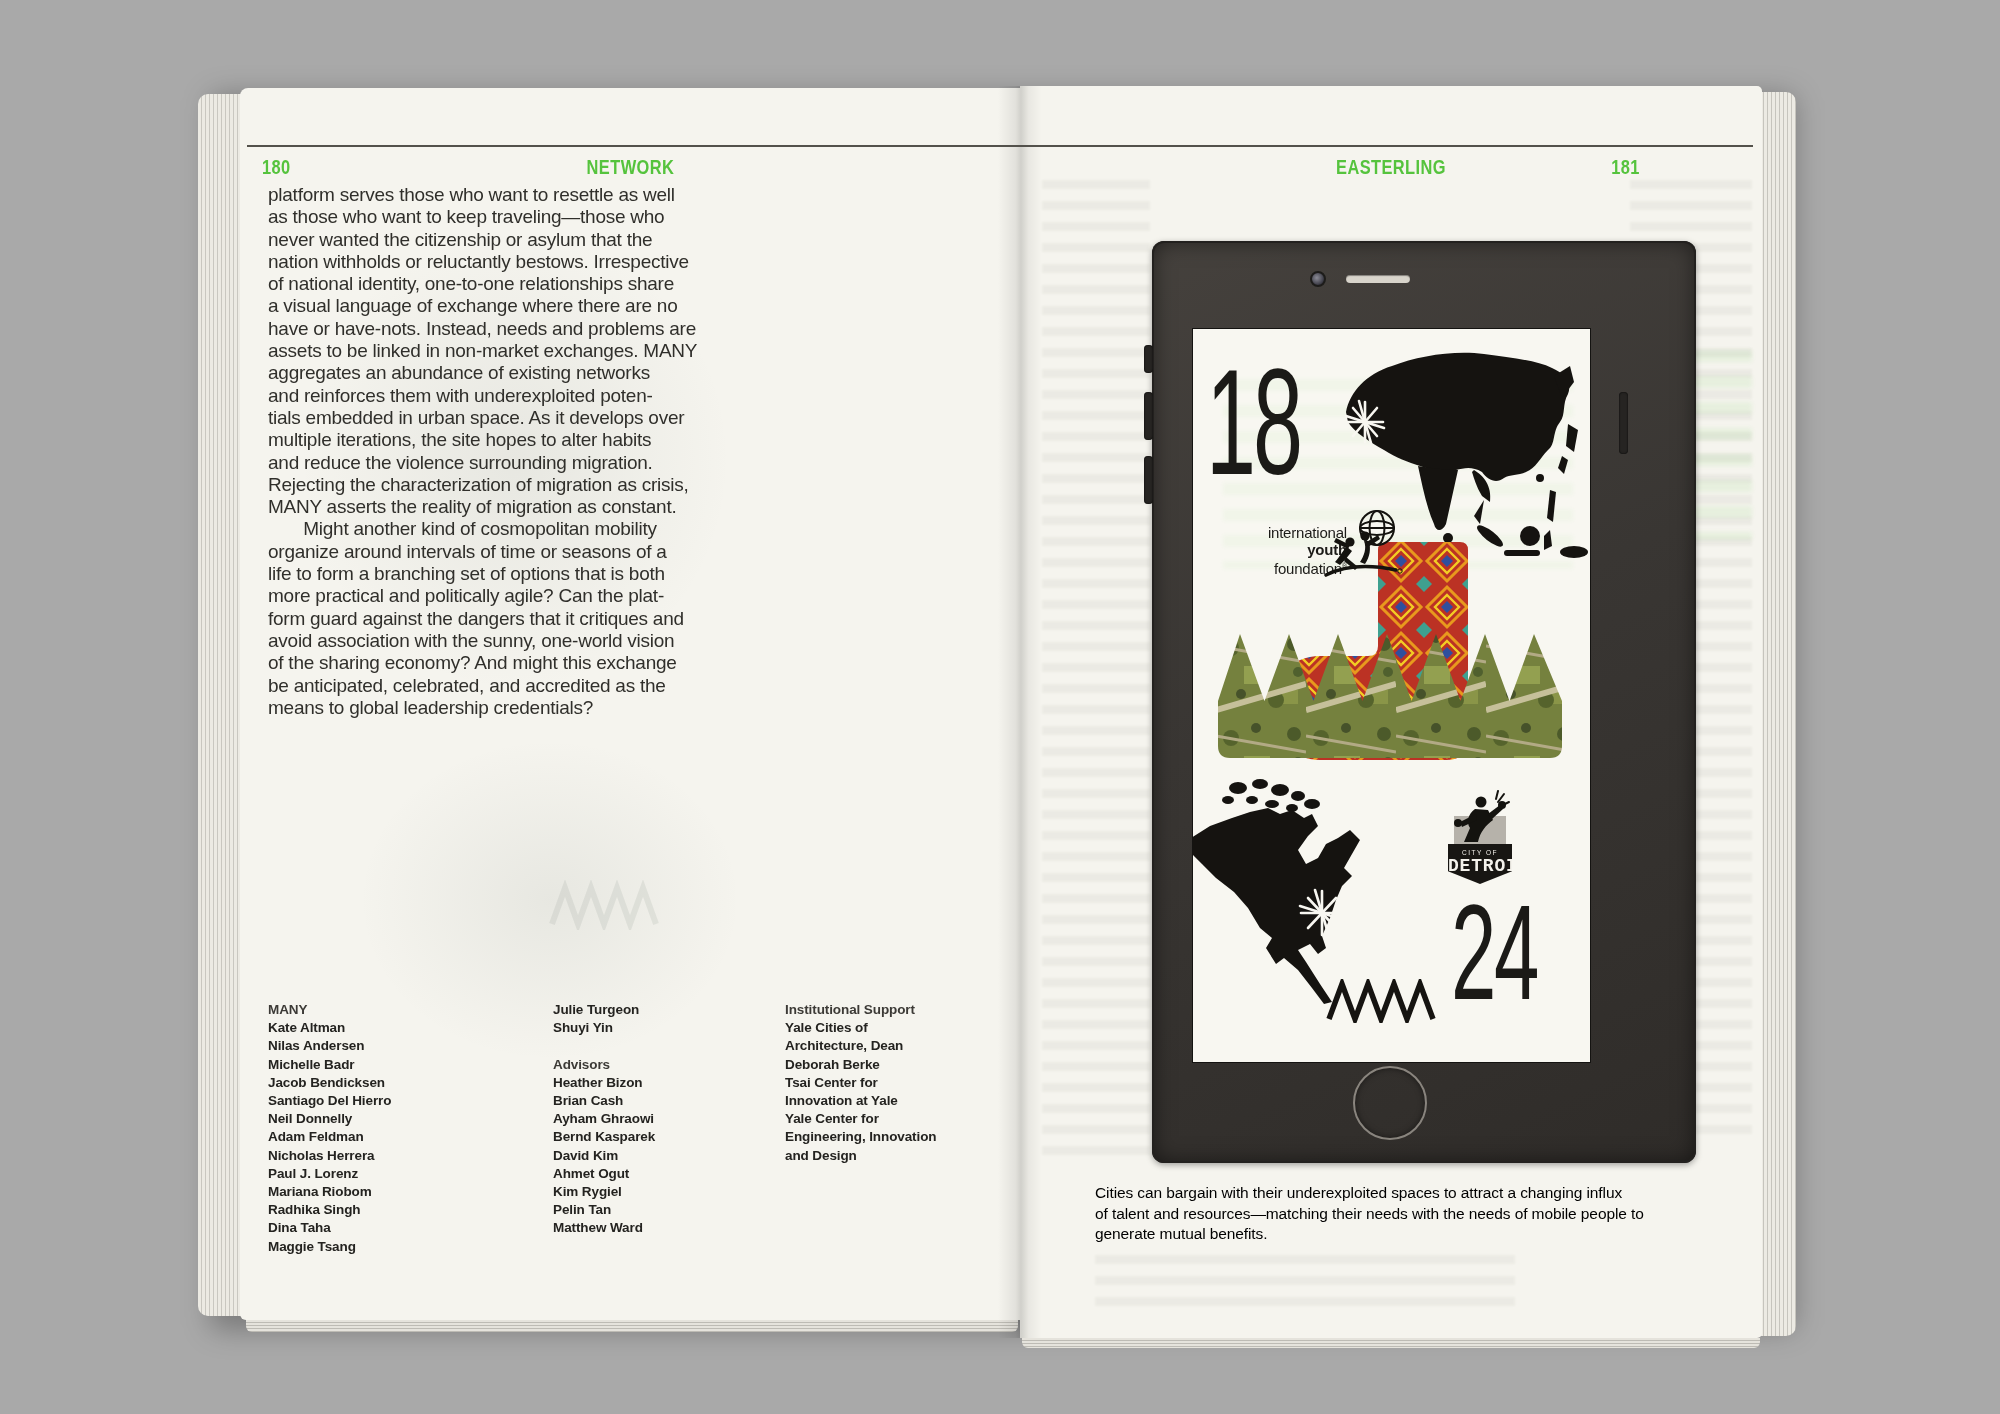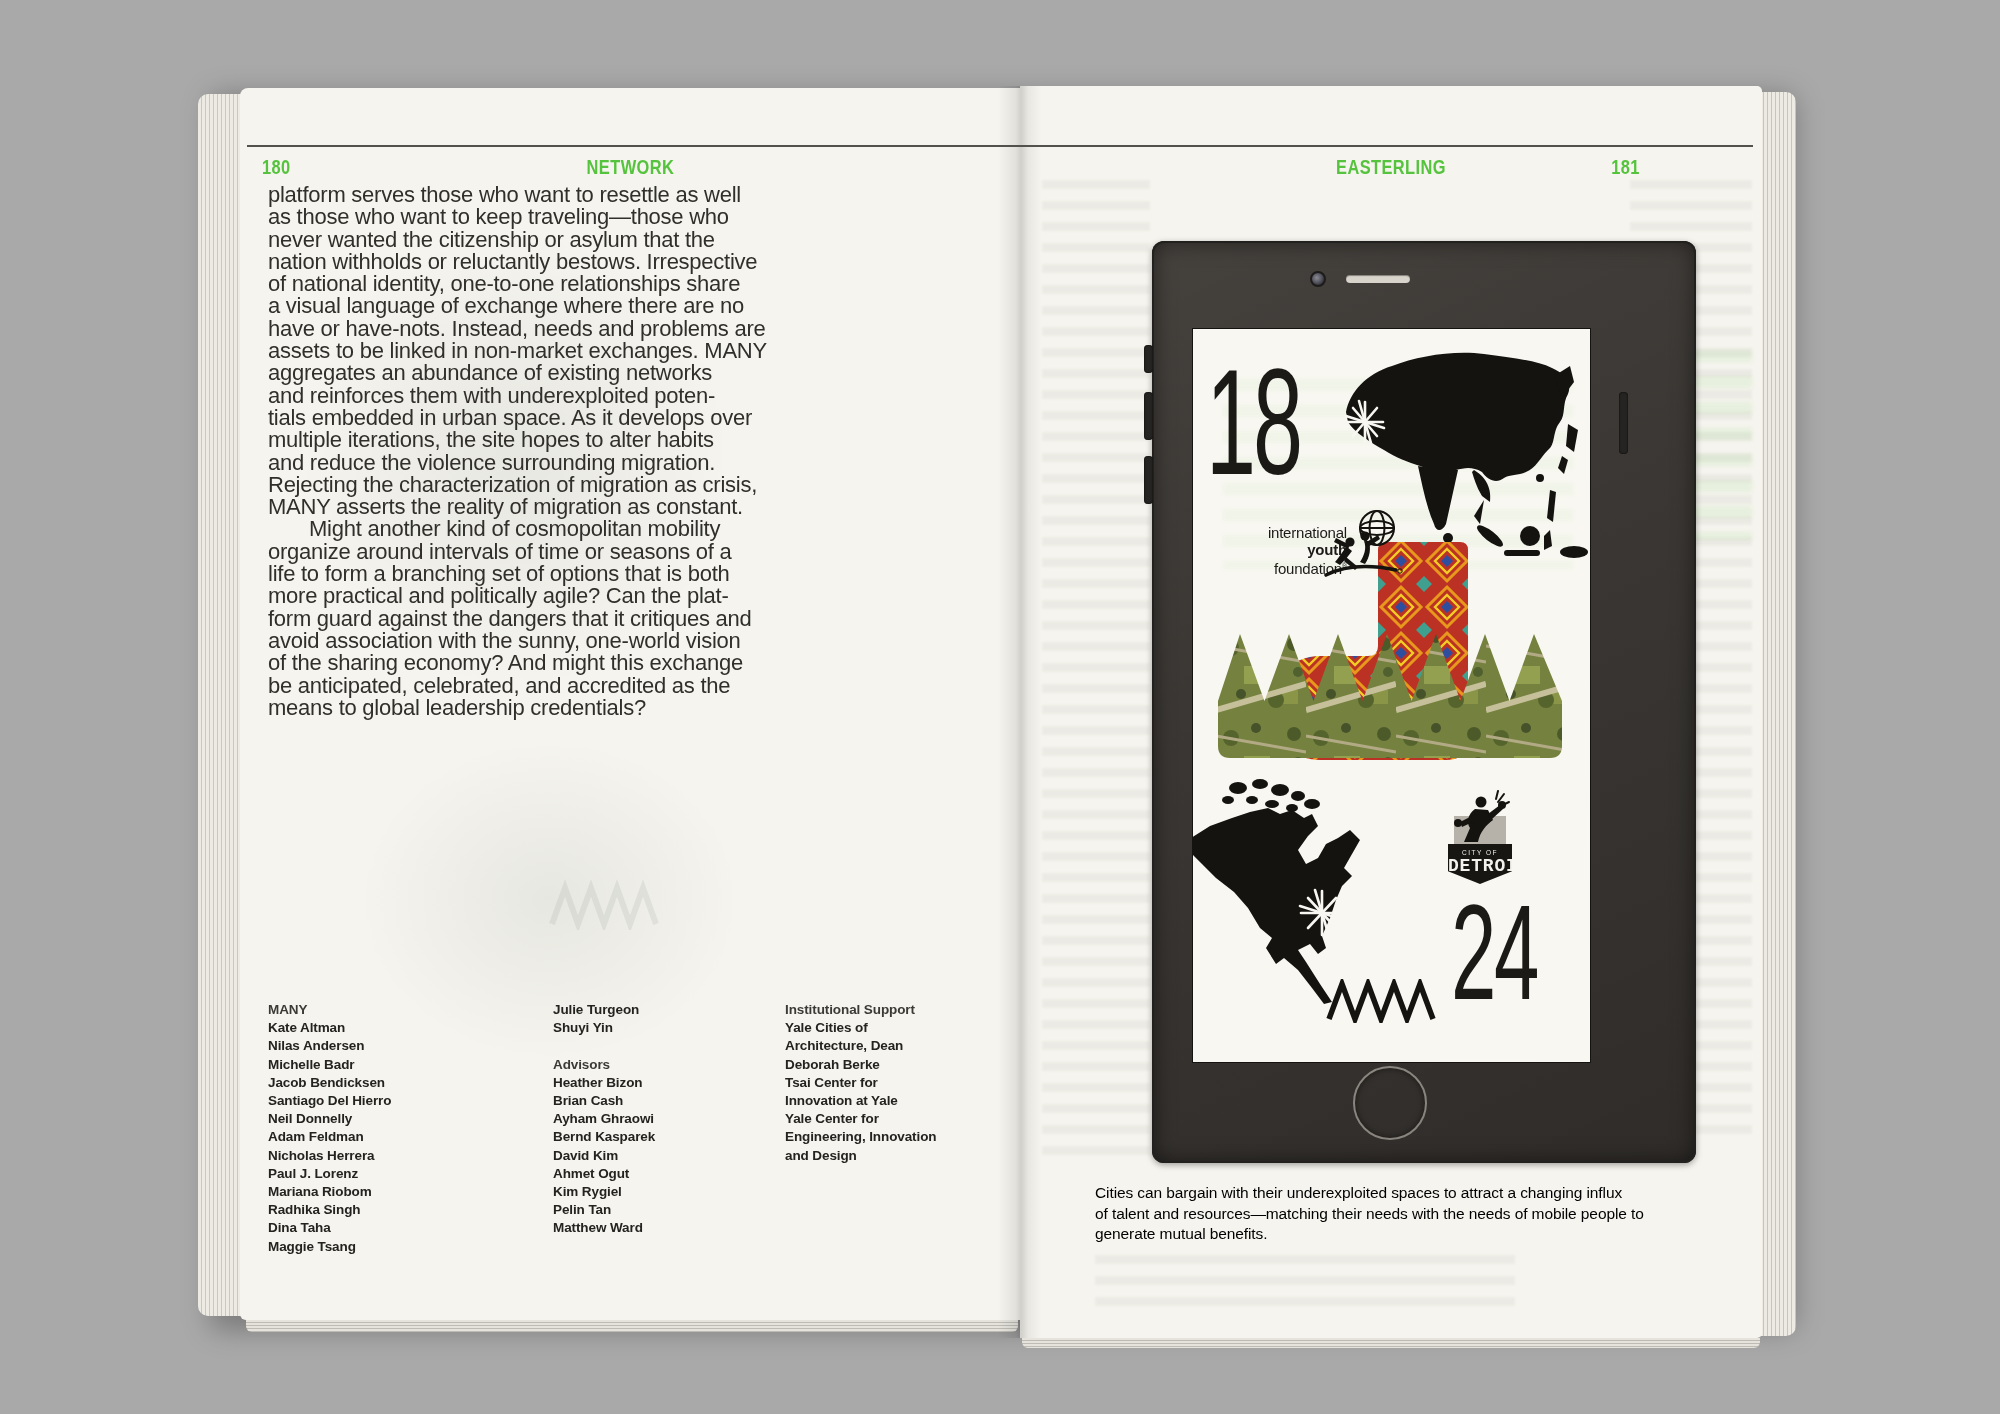--- a/index.html
+++ b/index.html
@@ -28,21 +28,21 @@
   .runhead{color:#55c33d;font-weight:700;font-size:20px;letter-spacing:0.5px;top:156px;}
   .runhead span{display:inline-block;transform:scaleX(0.82);transform-origin:center;}
   .rh-180{left:262px;width:80px;text-align:left;}
   .rh-180 span{transform-origin:left;}
   .rh-net{left:240px;width:780px;text-align:center;}
   .rh-east{left:1020px;width:742px;text-align:center;}
   .rh-181{left:1530px;width:110px;text-align:right;}
   .rh-181 span{transform-origin:right;}
 
   
-  .bodytext{left:268px;top:184px;width:480px;color:#302f2b;font-size:22px;line-height:22.3px;letter-spacing:-0.25px;}
+  .bodytext{left:268px;top:184px;width:480px;color:#302f2b;font-size:19px;line-height:22.3px;letter-spacing:-0.25px;}
   .bline{white-space:pre;}
   .credits{top:1001px;font-size:13.5px;line-height:18.2px;color:#242320;letter-spacing:-0.1px;}
   .cr-col1{left:268px;width:230px;}
   .cr-col2{left:553px;width:180px;}
   .cr-col3{left:745px;width:200px;margin-left:40px;}
   .cr-head{font-weight:700;color:#3c3a36;}
   .cr-name{font-weight:700;}
   .cr-gap{height:18.2px;}
 
   

